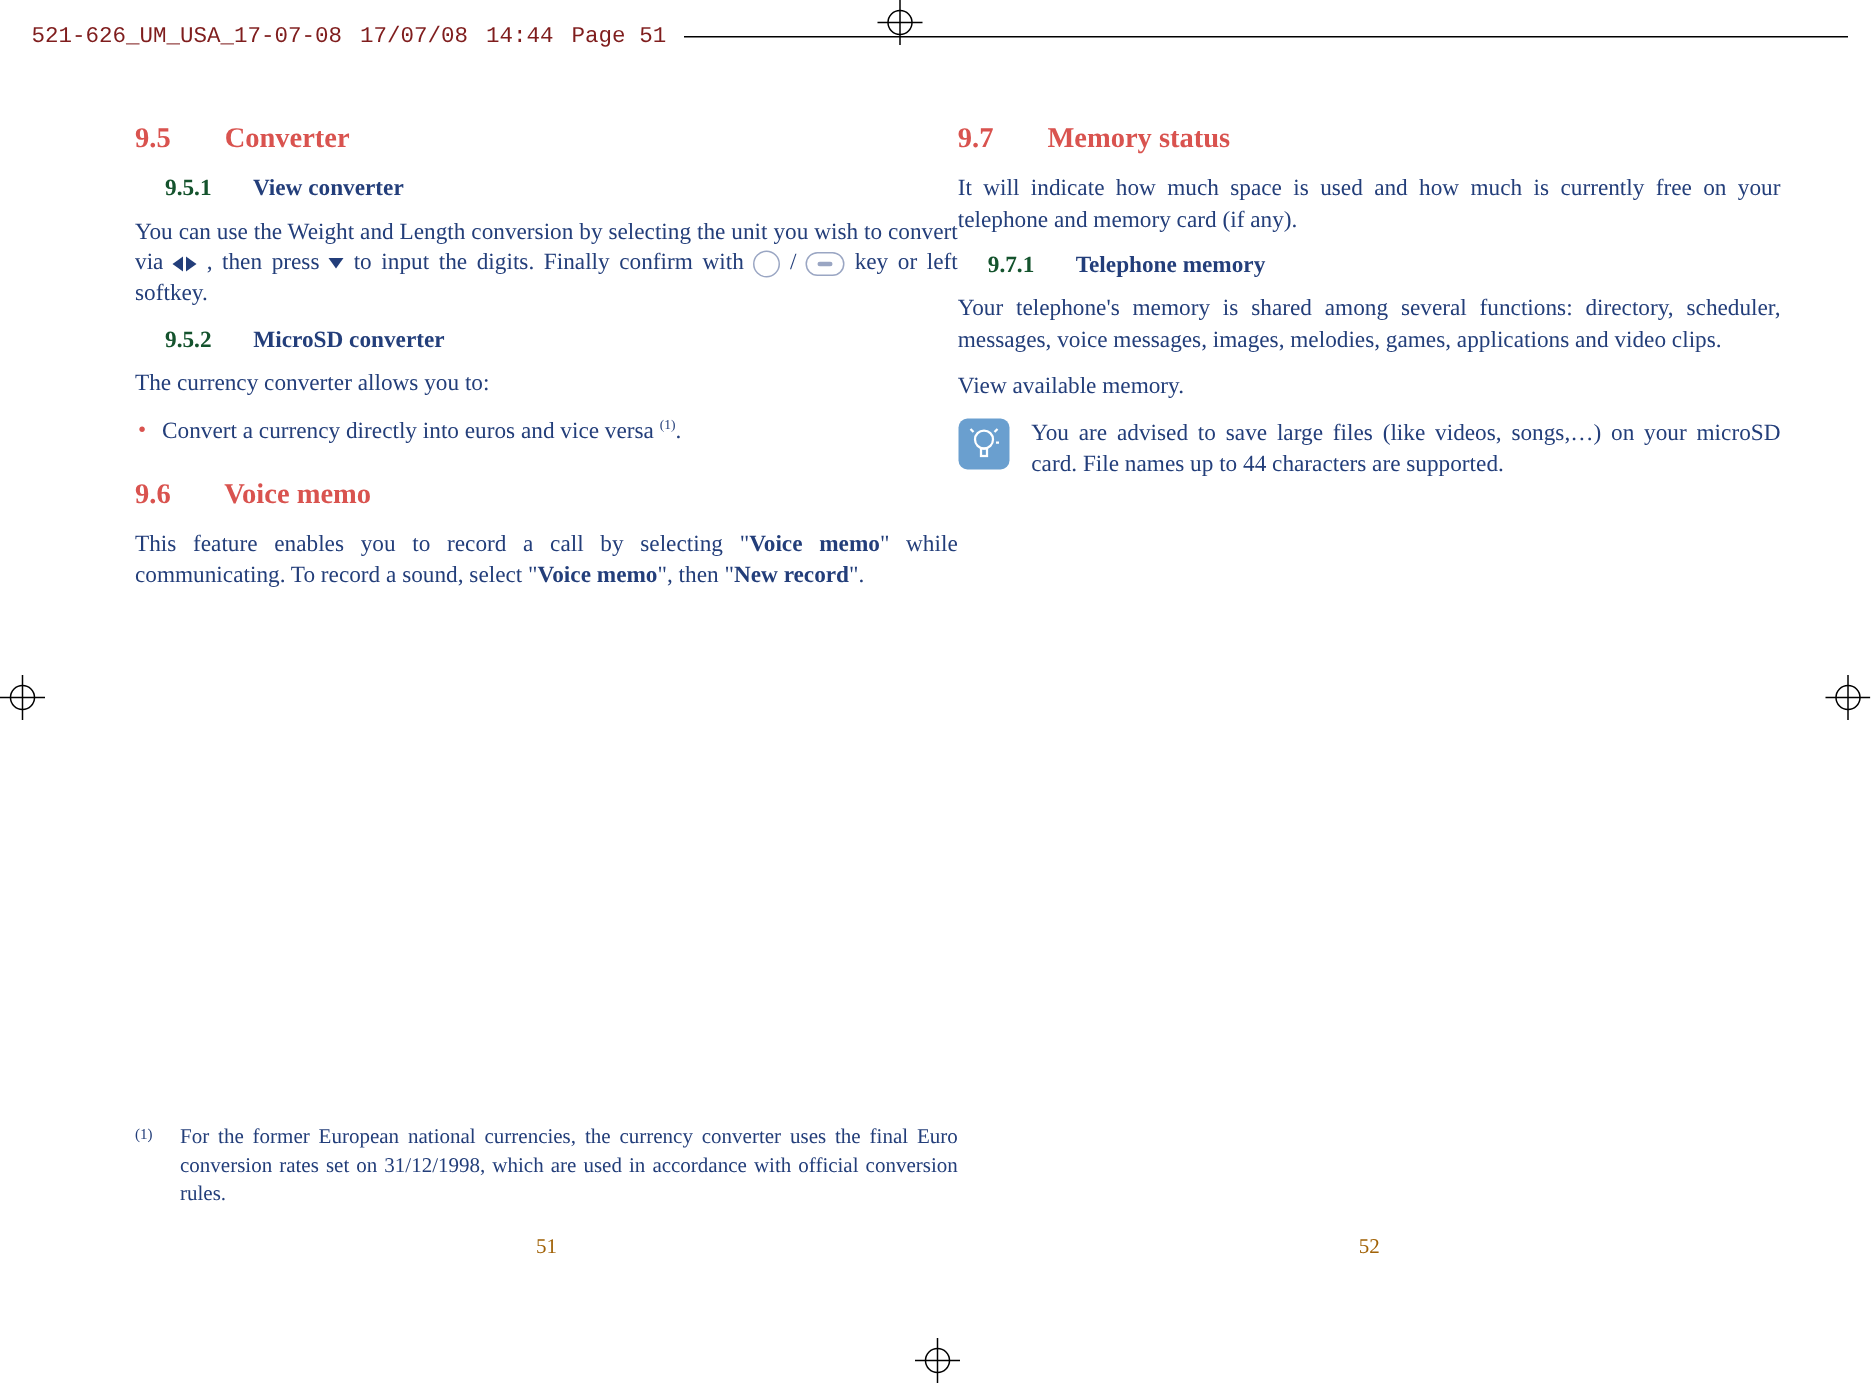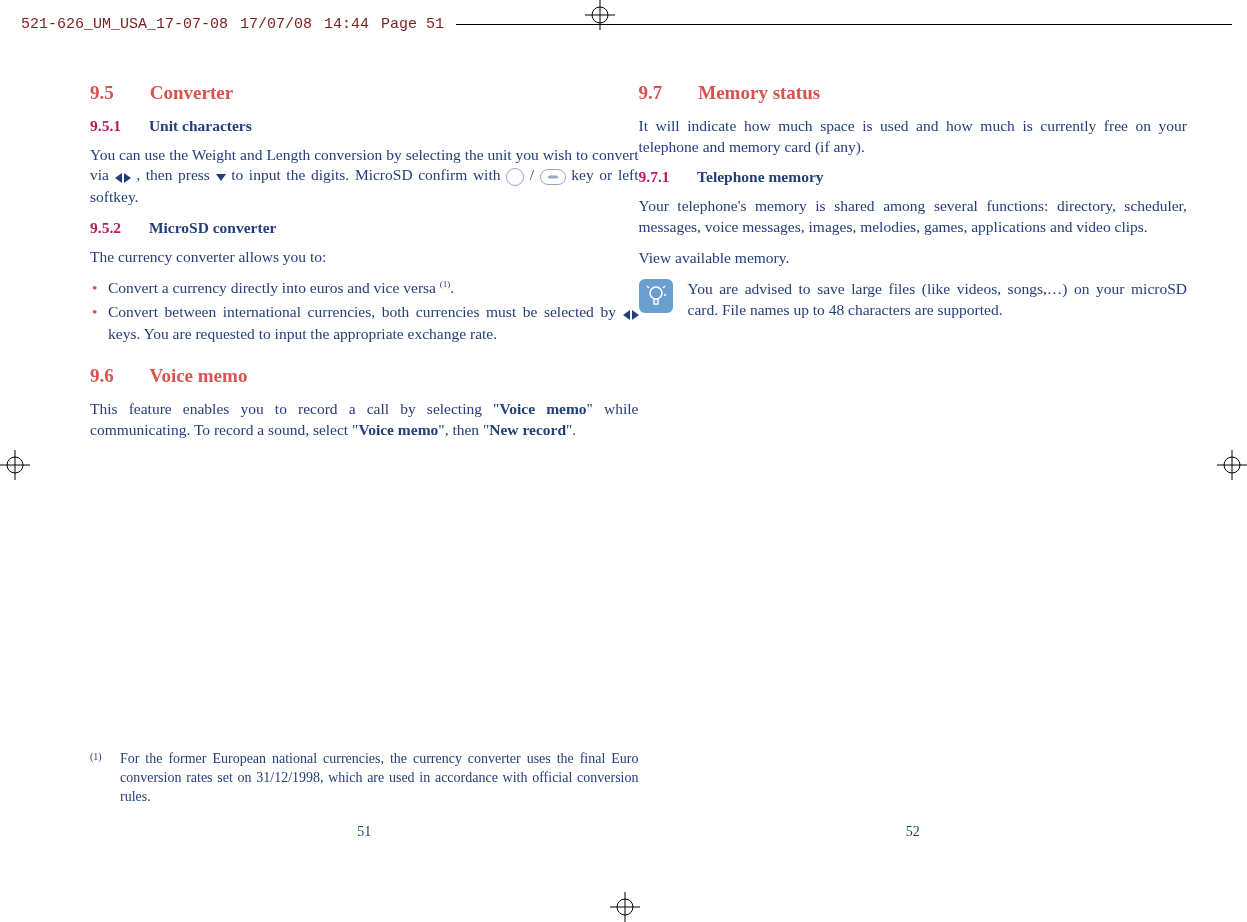--- a/index.html
+++ b/index.html
@@ -51,21 +51,21 @@
     color: #d9534f;
     font-size: 19px;
     font-weight: bold;
     margin-bottom: 10px;
   }
   .sec-num { display: inline-block; width: 55px; }
   .subhead {
     font-weight: bold;
     margin: 8px 0 8px 0;
   }
-  .subhead .subnum { color: #be185d; display: inline-block; width: 55px; }
+  .subhead .subnum { color: #14532d; display: inline-block; width: 55px; margin-left: 20px; }
   .p { margin-bottom: 10px; text-align: justify; }
   .bullets { margin-left: 0; list-style: none; }
   .bullets li { position: relative; padding-left: 18px; text-align: justify; margin-bottom: 3px; }
   .bullets li::before {
     content: "•"; color: #d9534f; position: absolute; left: 2px; top: 0;
   }
   .inline-icon {
     display: inline-block;
     vertical-align: middle;
   }
@@ -97,21 +97,21 @@
     text-align: justify;
     display: flex;
   }
   .footnote .fmark { flex: 0 0 30px; font-size: 10px; }
   .footnote .ftext { flex: 1; }
   .pagenum {
     position: absolute;
     bottom: 0;
     left: 0; right: 0;
     text-align: center;
-    color: #0c4a6e;
+    color: #a16207;
     font-size: 14px;
     font-family: Liberation Serif, serif;
   }
   .tip-row { display: flex; gap: 15px; margin-top: 8px; }
   .tip-icon {
     width: 34px; height: 34px; flex: 0 0 34px;
     background: #6a9fcf; border-radius: 6px;
     display: flex; align-items: center; justify-content: center;
     color: #fff;
   }
@@ -160,46 +160,41 @@
 
 <div class="spread">
 
   <div class="page">
     <div class="sec-head">
       <span class="sec-num">9.5</span>
       <span>Converter</span>
     </div>
     <div class="subhead">
       <span class="subnum">9.5.1</span>
-      <span>Unit characters</span>
+      <span>View converter</span>
     </div>
     <div class="p">
       <span>You can use the Weight and Length conversion by selecting the unit you wish to convert via </span>
       <span class="inline-icon"><span class="tri-left"></span><span class="tri-right"></span></span>
       <span>, then press </span>
       <span class="inline-icon"><span class="tri-down"></span></span>
-      <span> to input the digits. MicroSD confirm with </span>
+      <span> to input the digits. Finally confirm with </span>
       <span class="key-circle"></span>
       <span> / </span>
       <span class="key-oval"></span>
       <span> key or left softkey.</span>
     </div>
     <div class="subhead">
       <span class="subnum">9.5.2</span>
       <span>MicroSD converter</span>
     </div>
     <div class="p">The currency converter allows you to:</div>
     <ul class="bullets">
       <li>
         <span>Convert a currency directly into euros and vice versa </span><span class="sup">(1)</span><span>.</span>
-      </li>
-      <li>
-        <span>Convert between international currencies, both currencies must be selected by </span>
-        <span class="inline-icon"><span class="tri-left"></span><span class="tri-right"></span></span>
-        <span> keys. You are requested to input the appropriate exchange rate.</span>
       </li>
     </ul>
 
     <div class="sec-head" style="margin-top:18px;">
       <span class="sec-num">9.6</span>
       <span>Voice memo</span>
     </div>
     <div class="p">
       <span>This feature enables you to record a call by selecting "</span><b>Voice memo</b><span>" while communicating. To record a sound, select "</span><b>Voice memo</b><span>", then "</span><b>New record</b><span>".</span>
     </div>
@@ -226,17 +221,17 @@
     <div class="tip-row">
       <div class="tip-icon">
         <svg width="20" height="22" viewBox="0 0 20 22">
             <circle cx="10" cy="8" r="6" fill="none" stroke="#fff" stroke-width="1.5"></circle>
             <rect x="8" y="14" width="4" height="5" fill="none" stroke="#fff" stroke-width="1.5"></rect>
             <line x1="3" y1="3" x2="1" y2="1" stroke="#fff" stroke-width="1.5"></line>
             <line x1="17" y1="3" x2="19" y2="1" stroke="#fff" stroke-width="1.5"></line>
             <line x1="18" y1="10" x2="20" y2="10" stroke="#fff" stroke-width="1.5"></line>
           </svg>
       </div>
-      <div class="tip-text">You are advised to save large files (like videos, songs,…) on your microSD card. File names up to 48 characters are supported.</div>
+      <div class="tip-text">You are advised to save large files (like videos, songs,…) on your microSD card. File names up to 44 characters are supported.</div>
     </div>
     <div class="pagenum">52</div>
   </div>
 </div>
 
 </body></html>

